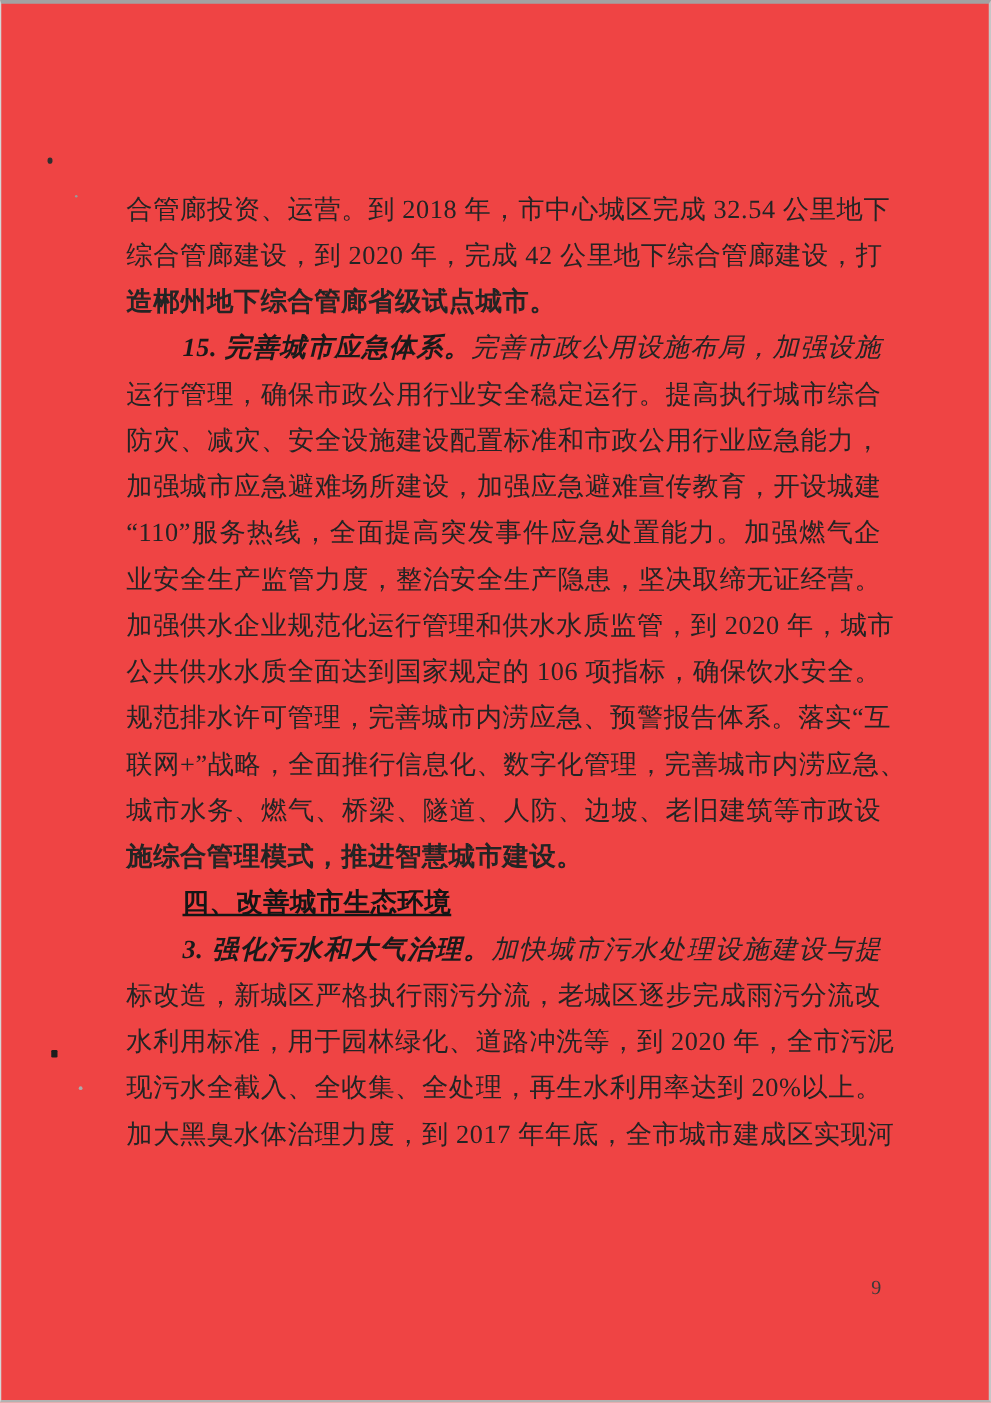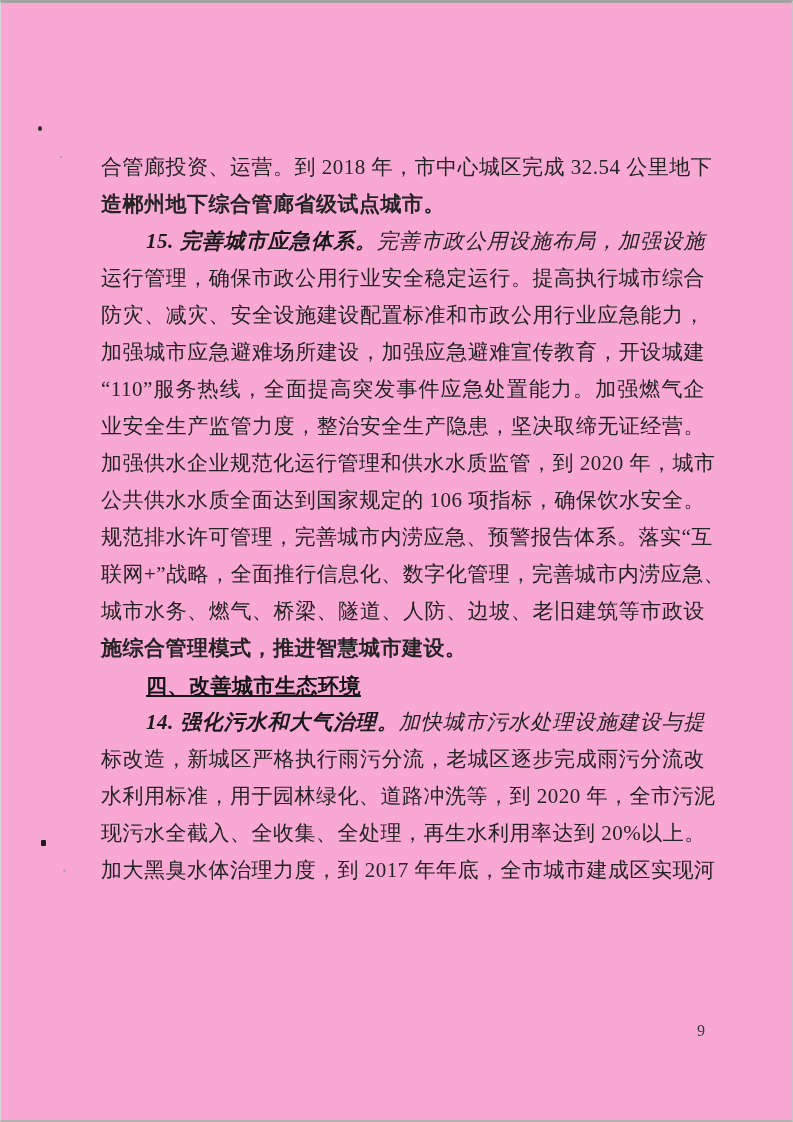--- a/index.html
+++ b/index.html
@@ -4,21 +4,21 @@
 <style>
   html, body {
     margin: 0;
     padding: 0;
     background: #ffffff;
   }
   .page {
     position: relative;
     width: 793px;
     height: 1122px;
-    background: #f9a8d4;
+    background: #ef4444;
     box-sizing: border-box;
     border-top: 3px solid #a2a2a2;
     border-right: 2px solid #c6c6c6;
     border-bottom: 2px solid #b2b2b2;
     border-left: 1px solid #d5d5d5;
     overflow: hidden;
     font-family: "Liberation Serif", "DejaVu Serif", serif;
     color: #242424;
   }
   .textblock {
@@ -82,35 +82,36 @@
 
 <div class="page">
 
   <span class="speck speck-1"></span>
   <span class="speck speck-2"></span>
   <span class="speck speck-3"></span>
   <span class="speck speck-4"></span>
 
   <div class="textblock">
     <div class="line">合管廊投资、运营。到 2018 年，市中心城区完成 32.54 公里地下</div>
+    <div class="line">综合管廊建设，到 2020 年，完成 42 公里地下综合管廊建设，打</div>
     <div class="line endline">造郴州地下综合管廊省级试点城市。</div>
     <div class="line indent"><span class="b">15. 完善城市应急体系。</span><span>完善市政公用设施布局，加强设施</span></div>
     <div class="line">运行管理，确保市政公用行业安全稳定运行。提高执行城市综合</div>
     <div class="line">防灾、减灾、安全设施建设配置标准和市政公用行业应急能力，</div>
     <div class="line">加强城市应急避难场所建设，加强应急避难宣传教育，开设城建</div>
     <div class="line">“110”服务热线，全面提高突发事件应急处置能力。加强燃气企</div>
     <div class="line">业安全生产监管力度，整治安全生产隐患，坚决取缔无证经营。</div>
     <div class="line">加强供水企业规范化运行管理和供水水质监管，到 2020 年，城市</div>
     <div class="line">公共供水水质全面达到国家规定的 106 项指标，确保饮水安全。</div>
     <div class="line">规范排水许可管理，完善城市内涝应急、预警报告体系。落实“互</div>
     <div class="line">联网+”战略，全面推行信息化、数字化管理，完善城市内涝应急、</div>
     <div class="line">城市水务、燃气、桥梁、隧道、人防、边坡、老旧建筑等市政设</div>
     <div class="line endline">施综合管理模式，推进智慧城市建设。</div>
     <div class="line heading">四、改善城市生态环境</div>
-    <div class="line indent"><span class="b">14. 强化污水和大气治理。</span><span>加快城市污水处理设施建设与提</span></div>
+    <div class="line indent"><span class="b">3. 强化污水和大气治理。</span><span>加快城市污水处理设施建设与提</span></div>
     <div class="line">标改造，新城区严格执行雨污分流，老城区逐步完成雨污分流改</div>
     <div class="line">水利用标准，用于园林绿化、道路冲洗等，到 2020 年，全市污泥</div>
     <div class="line">现污水全截入、全收集、全处理，再生水利用率达到 20%以上。</div>
     <div class="line">加大黑臭水体治理力度，到 2017 年年底，全市城市建成区实现河</div>
   </div>
 
   <div class="page-number">9</div>
 
 </div>
 

